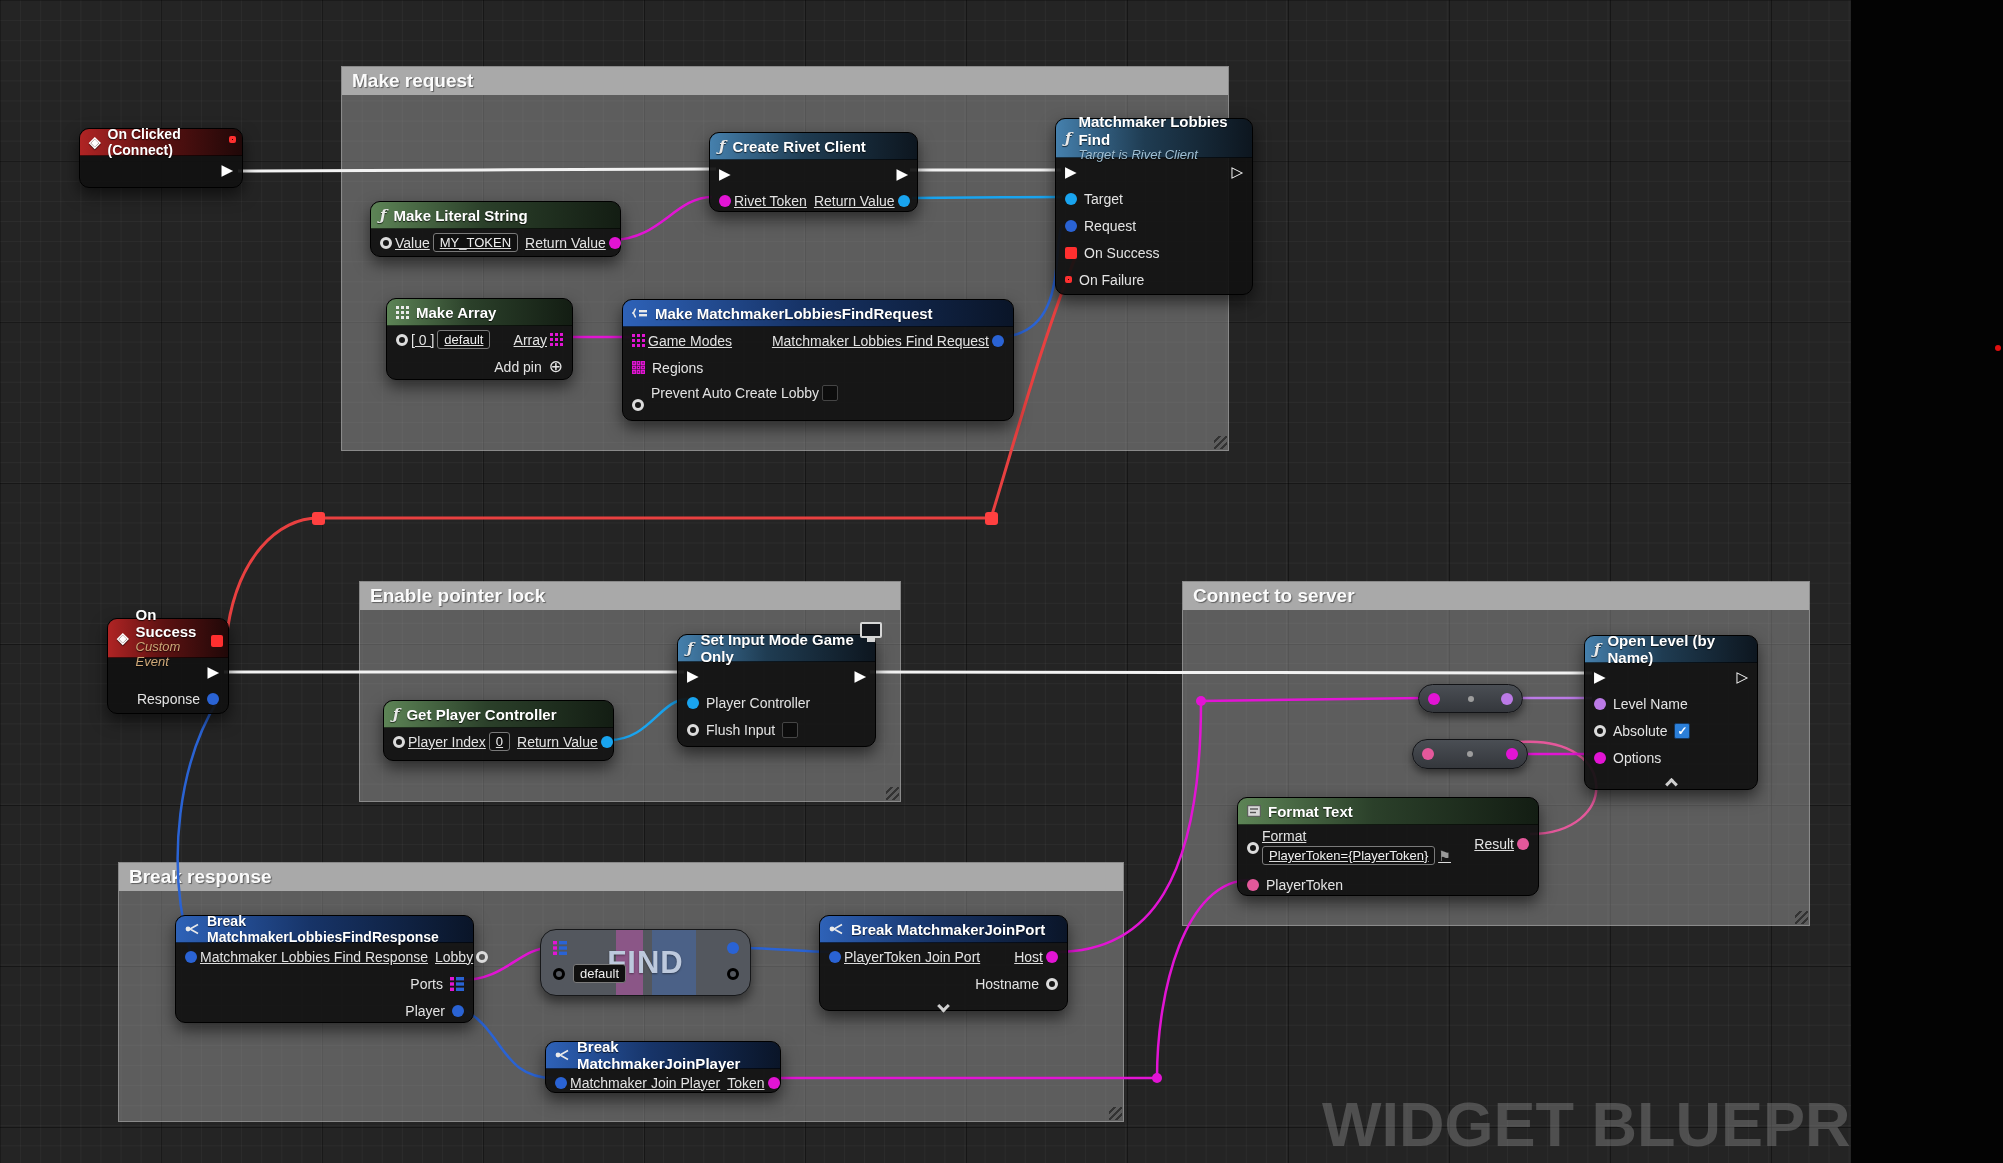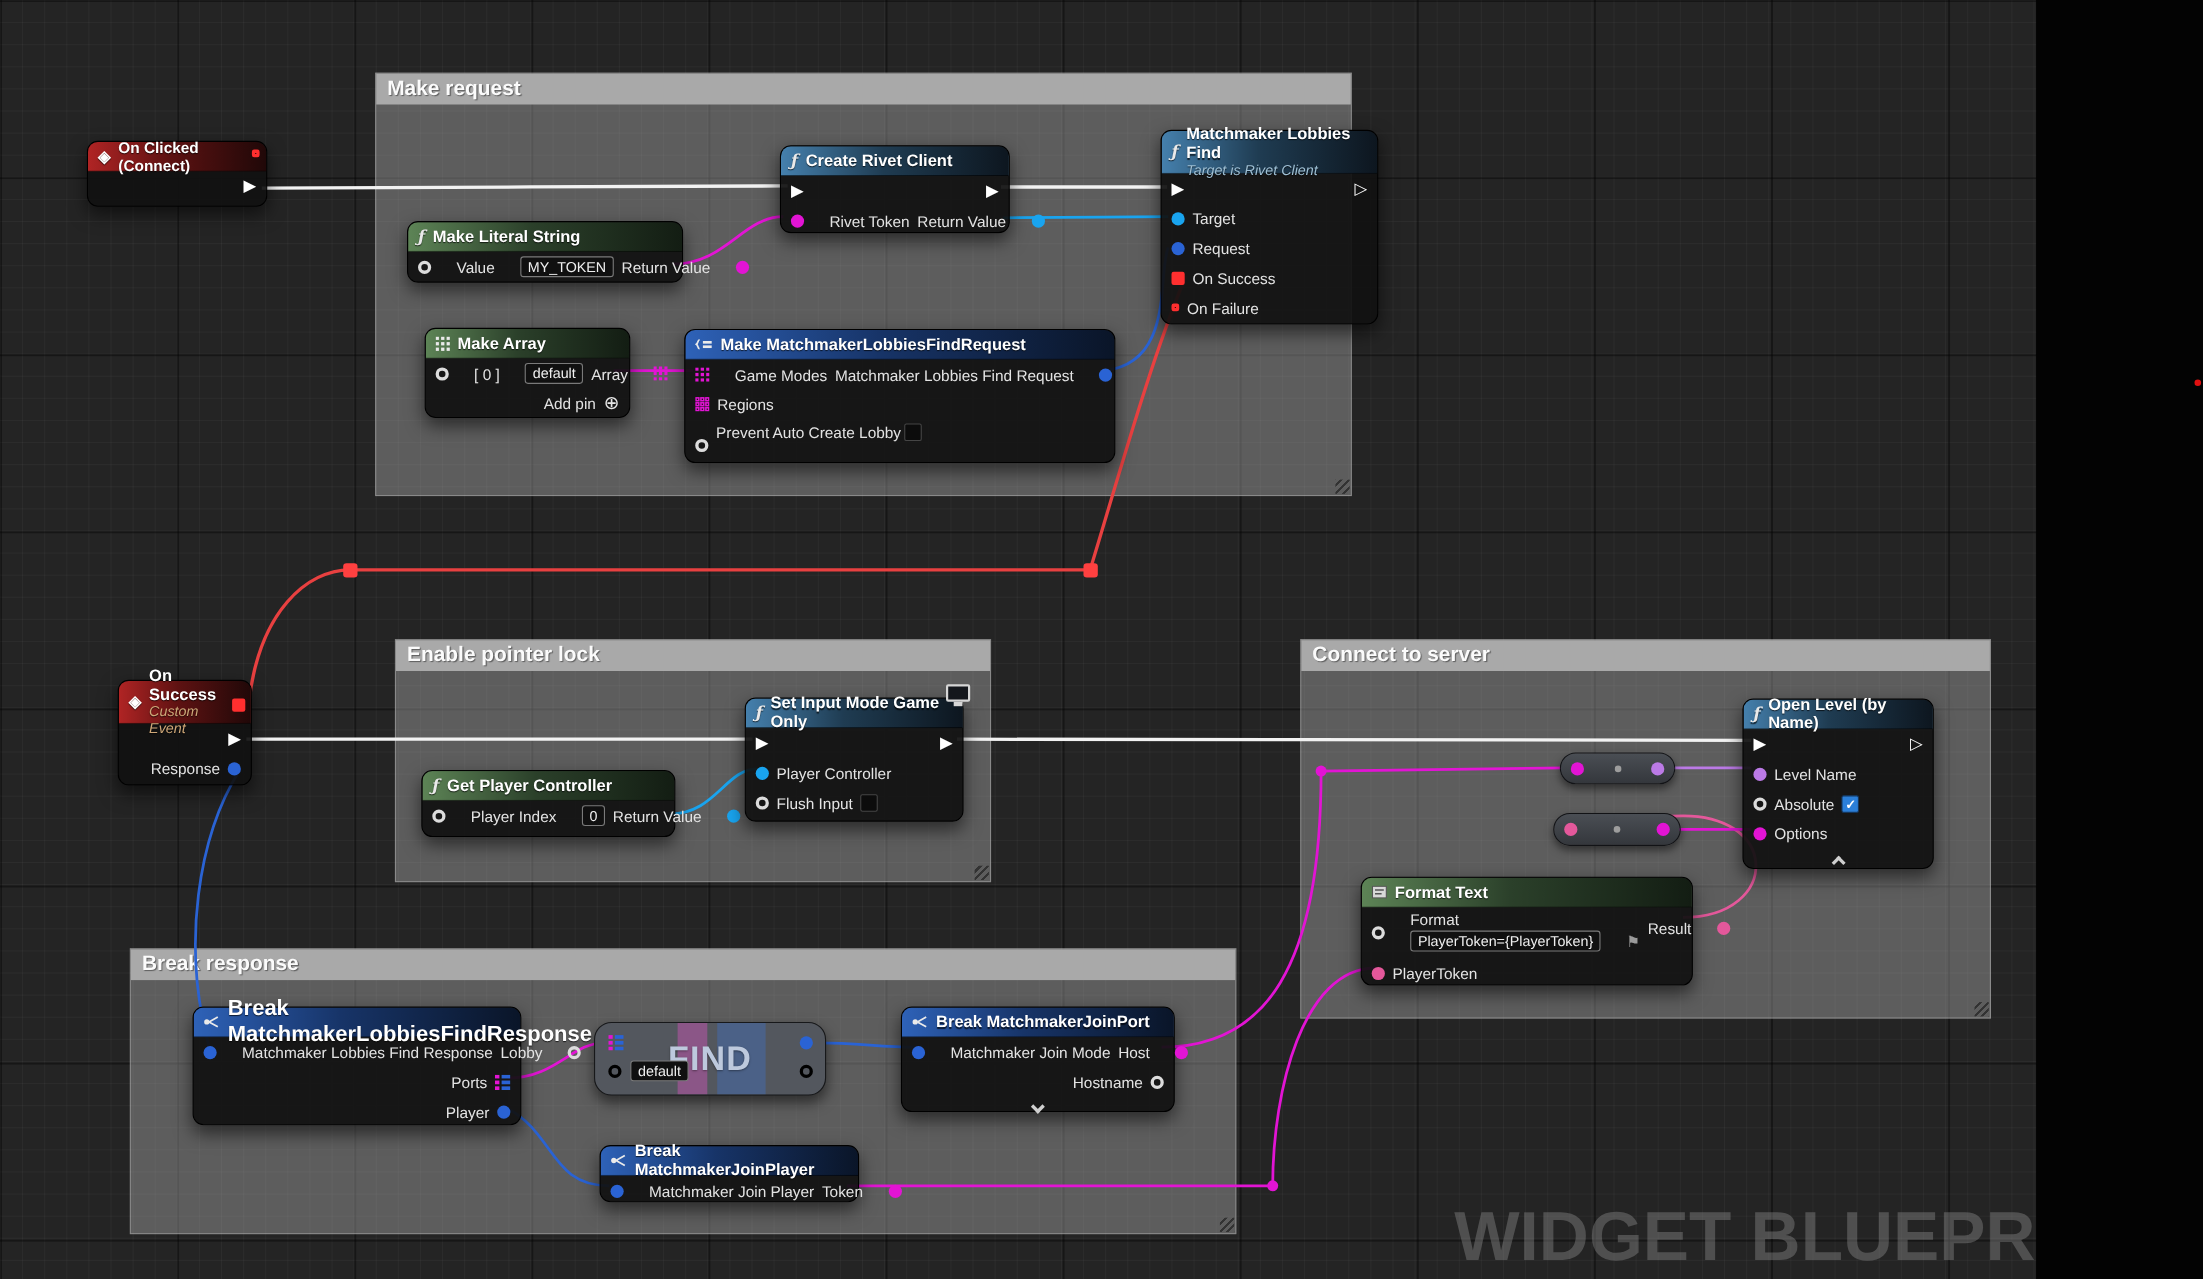--- a/index.html
+++ b/index.html
@@ -36,21 +36,21 @@
   .sub { font-weight:normal; font-style:italic; font-size:13px; }
   .sub.steel { color:#9fc0d5; }
   .sub.tan { color:#cfa878; }
   .h-event  { background:linear-gradient(to right,#b02424 0%, #5e1212 45%, #200808 100%); }
   .h-call   { background:linear-gradient(to right,#4580ad 0%, #1f3c52 45%, #0d161f 100%); }
   .h-pure   { background:linear-gradient(to right,#5d8456 0%, #2b402a 45%, #131d13 100%); }
   .h-struct { background:linear-gradient(to right,#2e62b8 0%, #173468 45%, #0a1528 100%); }
   .row { display:flex; align-items:center; gap:7px; height:27px; padding:0 9px; }
   .row.out { justify-content:flex-end; }
   .row.both { justify-content:space-between; }
-  .grp { display:flex; align-items:center; gap:23px; }
+  .grp { display:flex; align-items:center; gap:3px;text-decoration:underline; }
   .lbl { font-size:14px; color:#e3e3e3; white-space:nowrap; }
 
   
   .p { width:12px; height:12px; border-radius:50%; flex:none; }
   .p.hollow { width:12px; height:12px; background:transparent !important;
     border:3px solid; }
   .c-str  { background:#e214d4; border-color:#e214d4; }
   .c-text { background:#e4589b; border-color:#e4589b; }
   .c-obj  { background:#19a4ef; border-color:#19a4ef; }
   .c-struct { background:#2a63d4; border-color:#2a63d4; }
@@ -461,21 +461,21 @@
       <span class="lbl">PlayerToken</span>
     </div>
   </div>
 
   <div class="node" style="left:175px; top:915px; width:299px; height:108px;">
     <div class="nhead one h-struct">
       <svg class="icon" width="15" height="12" viewBox="0 0 15 12">
         <circle cx="3" cy="6" r="2.4" fill="#eaeaea"></circle>
         <path d="M5,6 L13,1.5 M5,6 L13,10.5" stroke="#eaeaea" stroke-width="1.6" fill="none"></path>
       </svg>
-      <span style="font-size:20px;">Break MatchmakerLobbiesFindResponse</span>
+      <span style="font-size:14px;">Break MatchmakerLobbiesFindResponse</span>
     </div>
     <div class="row both">
       <span class="grp">
         <span class="p c-struct"></span>
         <span class="lbl">Matchmaker Lobbies Find Response</span>
       </span>
       <span class="grp">
         <span class="lbl">Lobby</span>
         <span class="p hollow c-struct"></span>
       </span>
@@ -529,21 +529,21 @@
     <div class="nhead one h-struct">
       <svg class="icon" width="15" height="12" viewBox="0 0 15 12">
         <circle cx="3" cy="6" r="2.4" fill="#eaeaea"></circle>
         <path d="M5,6 L13,1.5 M5,6 L13,10.5" stroke="#eaeaea" stroke-width="1.6" fill="none"></path>
       </svg>
       <span>Break MatchmakerJoinPort</span>
     </div>
     <div class="row both">
       <span class="grp">
         <span class="p c-struct"></span>
-        <span class="lbl">Matchmaker Join Mode</span>
+        <span class="lbl">PlayerToken Join Port</span>
       </span>
       <span class="grp">
         <span class="lbl">Host</span>
         <span class="p c-str"></span>
       </span>
     </div>
     <div class="row out">
       <span class="lbl">Hostname</span>
       <span class="p hollow c-str"></span>
     </div>

